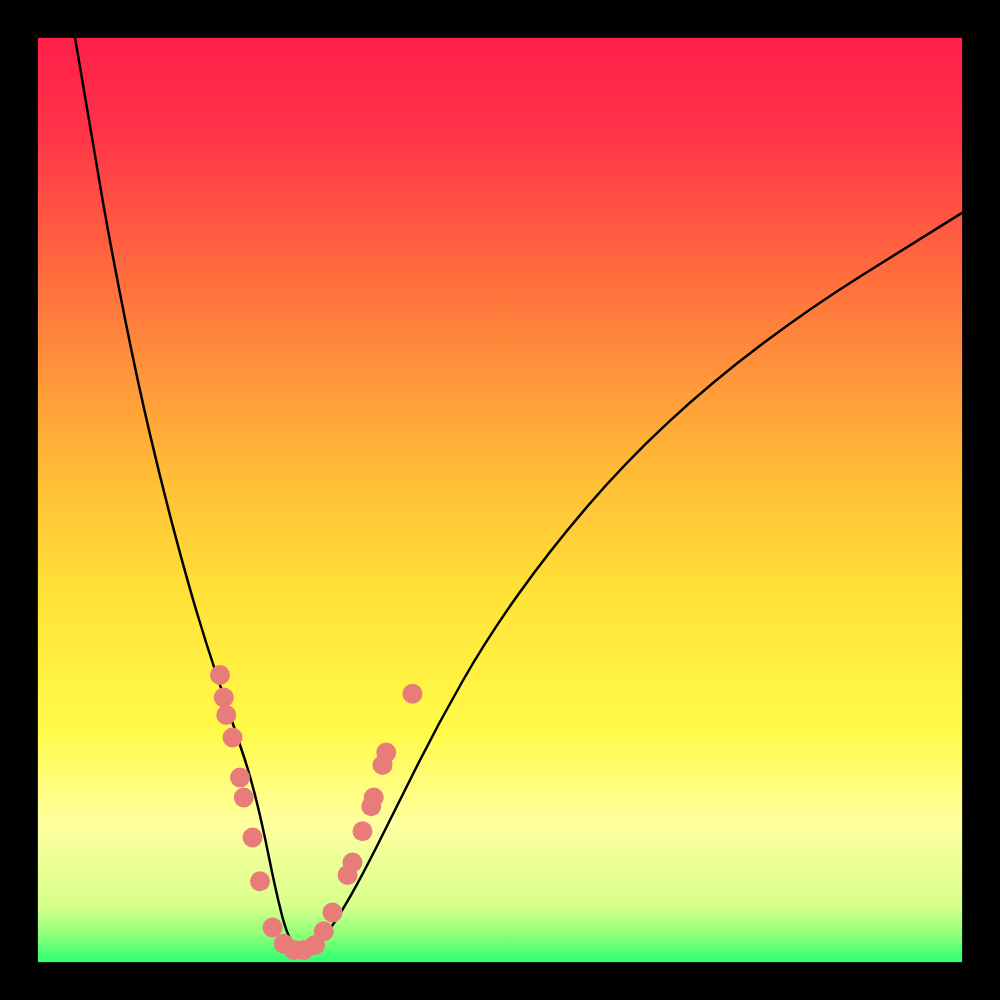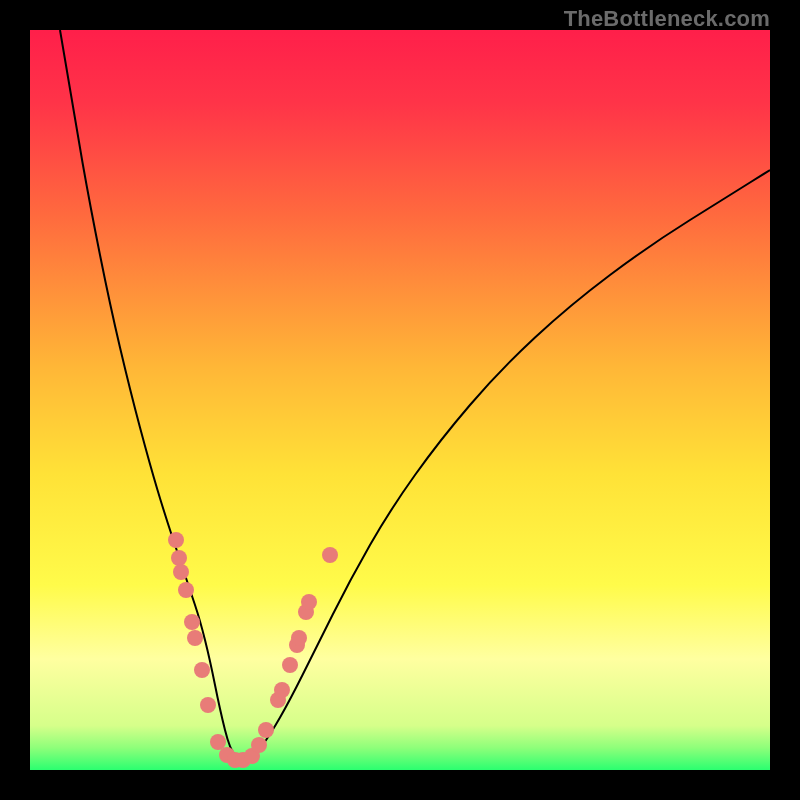--- a/index.html
+++ b/index.html
@@ -90,14 +90,13 @@
           <circle cx="260" cy="635" r="8" fill="#e87c78"></circle>
           <circle cx="267" cy="615" r="8" fill="#e87c78"></circle>
           <circle cx="269" cy="608" r="8" fill="#e87c78"></circle>
           <circle cx="276" cy="582" r="8" fill="#e87c78"></circle>
           <circle cx="279" cy="572" r="8" fill="#e87c78"></circle>
           <circle cx="300" cy="525" r="8" fill="#e87c78"></circle>
         </g>
     </svg>
   </div>
 
-  <div class="watermark">TheBottleneck.com</div>
 </div>
 
 </body></html>

